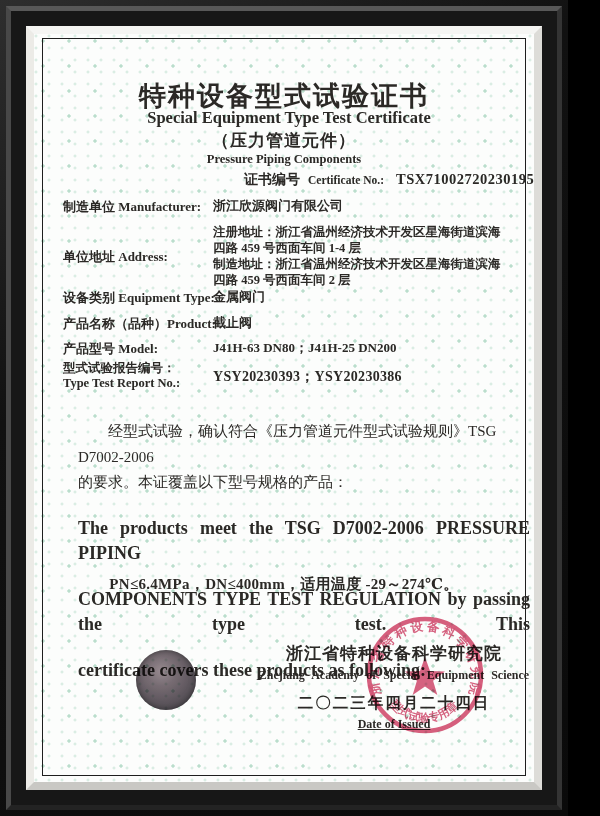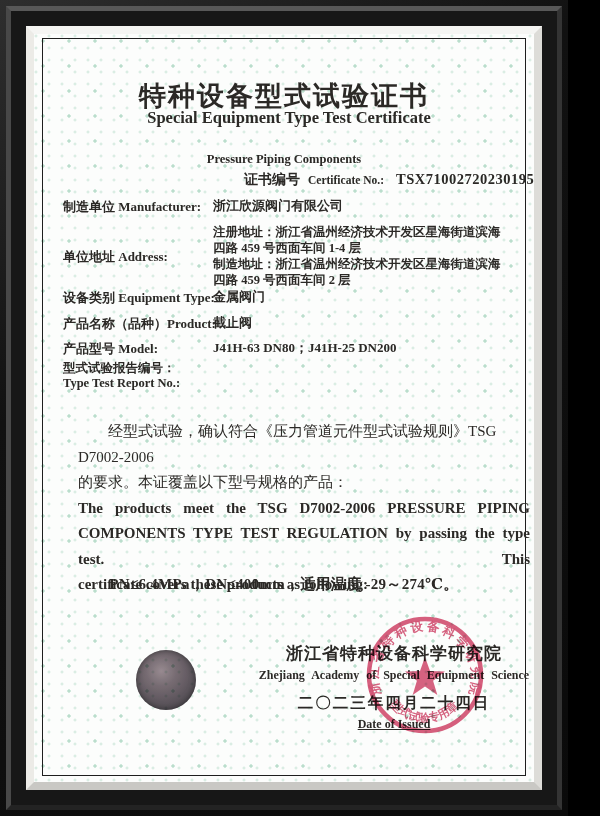--- a/index.html
+++ b/index.html
@@ -41,21 +41,21 @@
   .val-vcenter{top:50% !important;transform:translateY(-50%);}
   .r1{top:164px;height:18px;} .r2{top:190px;height:66px;} .r3{top:255px;height:18px;}
   .r4{top:281px;height:18px;} .r5{top:306px;height:18px;} .r6{top:327px;height:32px;}
   .r2 .val{font-size:12.5px;}
   .r6 .lbl{font-size:12.5px;line-height:15px;}
   .r6 .val{font-size:14px;letter-spacing:.3px;}
   
   .statement{top:385px;left:44px;width:452px;line-height:25.5px;}
   .st-zh{font-size:15px;font-weight:400;}
   .st-zh.indent{text-indent:2em;}
-  .st-en{font-size:15px;font-weight:bold;text-align:justify;}
+  .st-en{font-size:18px;font-weight:bold;text-align:justify;margin-top:20px;}
   .st-en.stretch{text-align-last:justify;}
   .spec-line{top:541px;font-size:15px;font-weight:bold;letter-spacing:.3px;}
   
   .issuer{top:608px;left:210px;width:300px;text-align:center;}
   .org-zh{font-size:17px;font-weight:bold;letter-spacing:1px;}
   .org-en{font-size:12px;font-weight:bold;word-spacing:4px;margin-top:3px;}
   .date-zh{font-size:15.5px;font-weight:600;letter-spacing:2px;margin-top:10px;}
   .date-en{font-size:12px;font-weight:bold;margin-top:3px;text-decoration:underline;}
   
   .red-seal{left:330px;top:580px;width:122px;height:122px;mix-blend-mode:multiply;opacity:.88;}
@@ -72,20 +72,21 @@
 <div class="stage">
   <div class="frame-base"></div>
   <div class="frame-ridge"></div>
   <div class="frame-lip"></div>
 
   <div class="paper">
     <div class="border-line"></div>
 
     <div class="abs ctr title-zh">特种设备型式试验证书</div>
     <div class="abs ctr title-en">Special Equipment Type Test Certificate</div>
+    <div class="abs ctr sub-zh">（压力管道元件）</div>
     <div class="abs ctr sub-en">Pressure Piping Components</div>
     <div class="abs certno-row">
       <span class="certno-zh">证书编号</span>
       <span class="certno-en">Certificate No.:</span>
       <span class="certno-val">TSX71002720230195</span>
     </div>
 
     <div class="frow r1">
       <div class="lbl">
           <span>制造单位 Manufacturer:</span>
@@ -125,20 +126,23 @@
         </div>
       <div class="val">
           <div>J41H-63 DN80；J41H-25 DN200</div>
         </div>
     </div>
     <div class="frow r6">
       <div class="lbl">
         <span>型式试验报告编号：</span>
         <span>Type Test Report No.:</span>
       </div>
+      <div class="val val-vcenter">
+          <div>YSY20230393；YSY20230386</div>
+        </div>
     </div>
 
     <div class="abs statement">
       <div class="st-zh indent">经型式试验，确认符合《压力管道元件型式试验规则》TSG D7002-2006</div>
       <div class="st-zh">的要求。本证覆盖以下型号规格的产品：</div>
       <div class="st-en stretch">The products meet the TSG D7002-2006 PRESSURE PIPING</div>
       <div class="st-en stretch">COMPONENTS TYPE TEST REGULATION by passing the type test. This</div>
       <div class="st-en">certificate covers these products as following:</div>
     </div>
 

